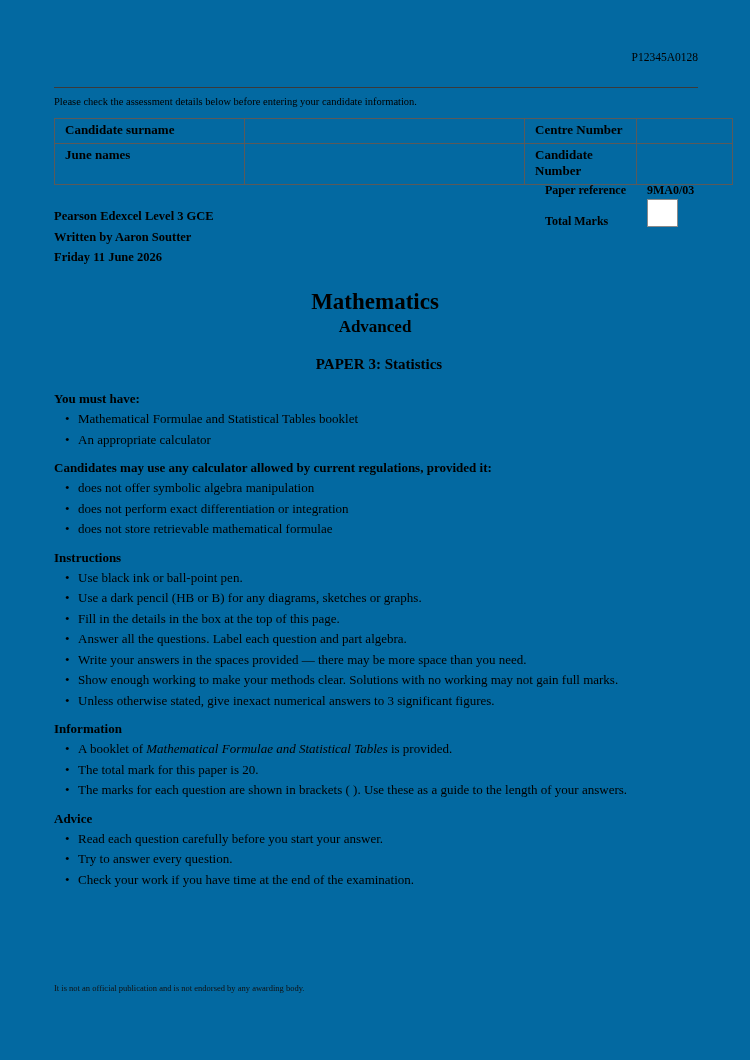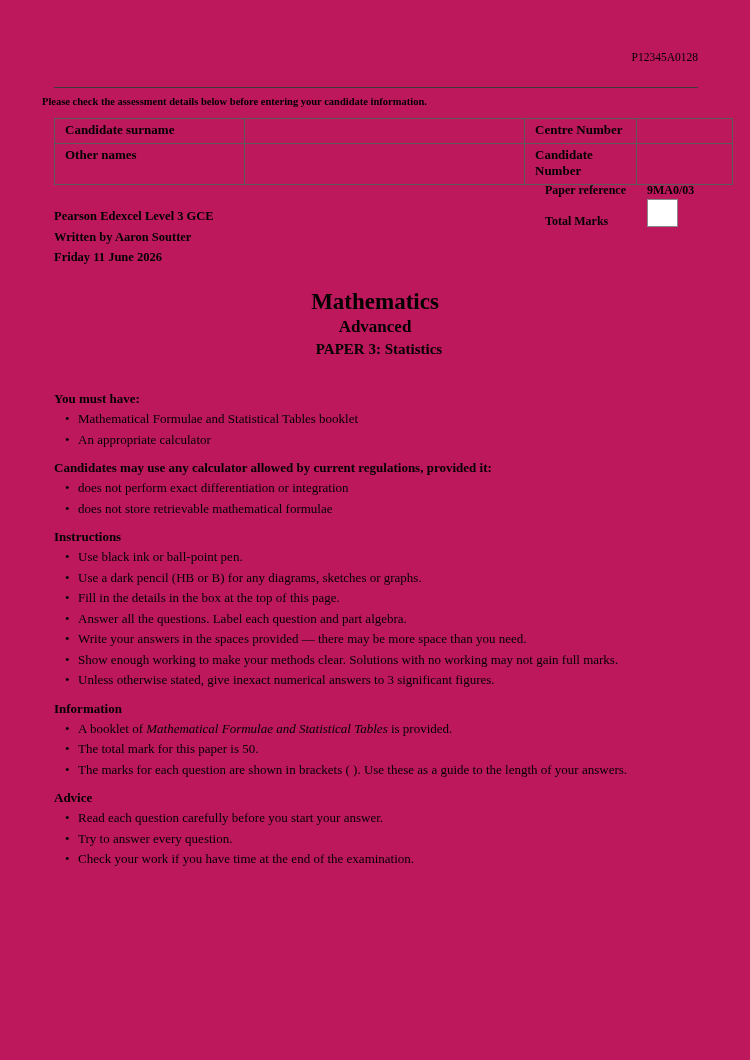--- a/index.html
+++ b/index.html
@@ -1,20 +1,20 @@
 <!DOCTYPE html>
 <html><head>
 <meta charset="utf-8">
 <style>
   html,body { margin:0; padding:0; background:#ffffff; }
   .page {
     position:relative;
     width:750px;
     height:1060px;
-    background:#be185d;
+    background:#0369a1;
     color:#000000;
     font-family:"Liberation Serif","DejaVu Serif",serif;
     overflow:hidden;
   }
 
   
   .paper-code {
     position:absolute;
     top:51px; left:0; width:698px;
     text-align:right;
@@ -24,23 +24,23 @@
   
   .top-rule {
     position:absolute;
     top:87px; left:54px; width:644px;
     border-top:1px solid #3a3a3a;
     height:0;
   }
 
   .notice {
     position:absolute;
-    top:96px; left:42px;
+    top:96px; left:54px;
     font-size:10.5px;
-    font-weight:bold;
+    font-weight:normal;
   }
 
   
   .cand-table {
     position:absolute;
     top:118px; left:54px;
     width:674px;
     border-collapse:collapse;
     table-layout:fixed;
   }
@@ -85,21 +85,21 @@
   }
 
   
   .title-block {
     position:absolute;
     top:289px; left:0; width:750px;
     text-align:center;
   }
   .title-main   { font-size:23px;  font-weight:bold; line-height:26px; }
   .title-sub    { font-size:17px; font-weight:bold; line-height:18px; margin-top:3px; }
-  .title-paper  { font-size:15px;  font-weight:bold; line-height:19px; margin-top:4px;padding-left:8px; }
+  .title-paper  { font-size:15px;  font-weight:bold; line-height:19px; margin-top:19px;padding-left:8px; }
 
   
   .body-block {
     position:absolute;
     top:385px; left:54px; width:662px;
     font-size:13px;
   }
   .sec-heading {
     font-size:13px;
     font-weight:bold;
@@ -142,21 +142,21 @@
 
   <table class="cand-table">
     <tbody>
         <tr class="r1">
       <td class="col-label1">Candidate surname</td>
       <td class="col-blank1"></td>
       <td class="col-label2">Centre Number</td>
       <td class="col-blank2"></td>
     </tr>
     <tr class="r2">
-      <td>Other names</td>
+      <td>June names</td>
       <td></td>
       <td>Candidate Number</td>
       <td></td>
     </tr>
   </tbody>
     </table>
 
   <div class="meta">
     <div>Pearson Edexcel Level 3 GCE</div>
     <div>Written by Aaron Soutter</div>
@@ -182,47 +182,49 @@
   <div class="body-block">
 
     <div class="sec-heading first">You must have:</div>
     <ul>
       <li>Mathematical Formulae and Statistical Tables booklet</li>
       <li>An appropriate calculator</li>
     </ul>
 
     <div class="sec-heading">Candidates may use any calculator allowed by current regulations, provided it:</div>
     <ul>
+      <li>does not offer symbolic algebra manipulation</li>
       <li>does not perform exact differentiation or integration</li>
       <li>does not store retrievable mathematical formulae</li>
     </ul>
 
     <div class="sec-heading">Instructions</div>
     <ul>
       <li>Use black ink or ball-point pen.</li>
       <li>Use a dark pencil (HB or B) for any diagrams, sketches or graphs.</li>
       <li>Fill in the details in the box at the top of this page.</li>
       <li>Answer all the questions. Label each question and part algebra.</li>
       <li>Write your answers in the spaces provided — there may be more space than you need.</li>
       <li>Show enough working to make your methods clear. Solutions with no working may not gain full marks.</li>
       <li>Unless otherwise stated, give inexact numerical answers to 3 significant figures.</li>
     </ul>
 
     <div class="sec-heading">Information</div>
     <ul>
       <li><span>A booklet of </span><span class="it">Mathematical Formulae and Statistical Tables</span><span> is provided.</span></li>
-      <li>The total mark for this paper is 50.</li>
+      <li>The total mark for this paper is 20.</li>
       <li>The marks for each question are shown in brackets ( ). Use these as a guide to the length of your answers.</li>
     </ul>
 
     <div class="sec-heading">Advice</div>
     <ul>
       <li>Read each question carefully before you start your answer.</li>
       <li>Try to answer every question.</li>
       <li>Check your work if you have time at the end of the examination.</li>
     </ul>
 
   </div>
 
   <div class="footer">
+    <div>It is not an official publication and is not endorsed by any awarding body.</div>
   </div>
 
 </div>
 
 </body></html>

